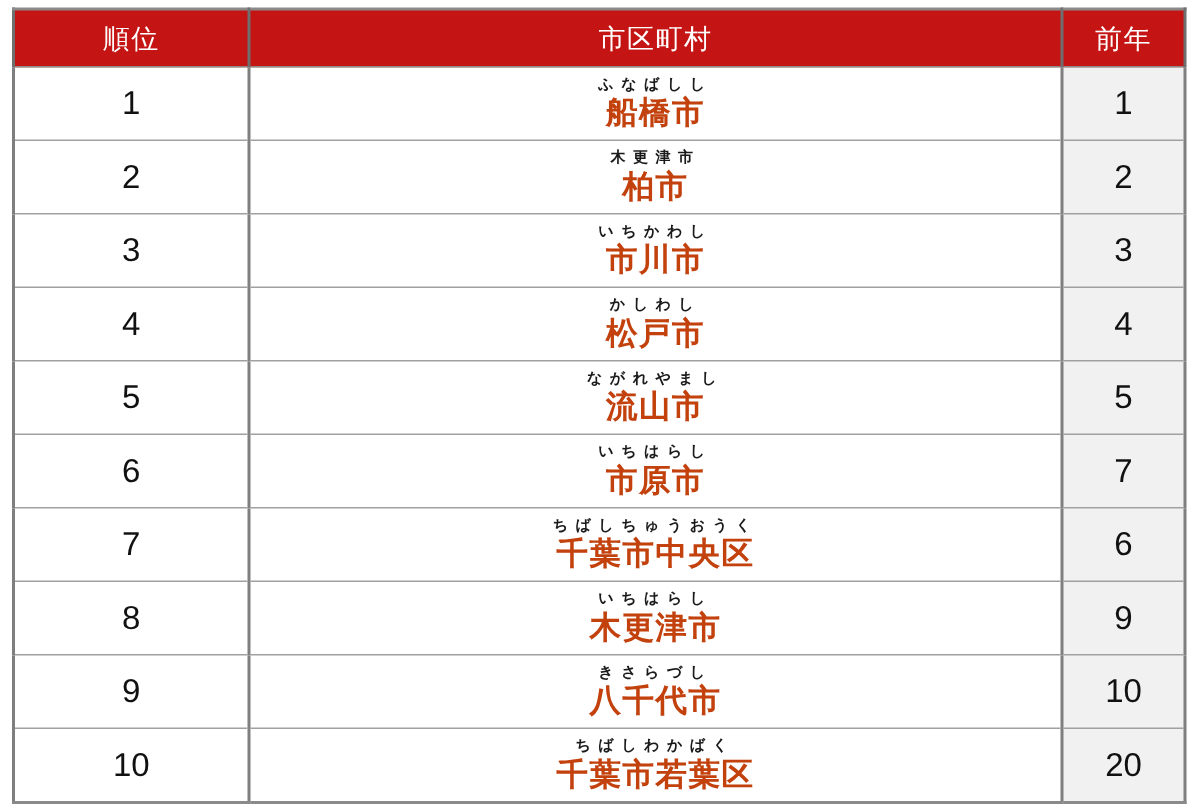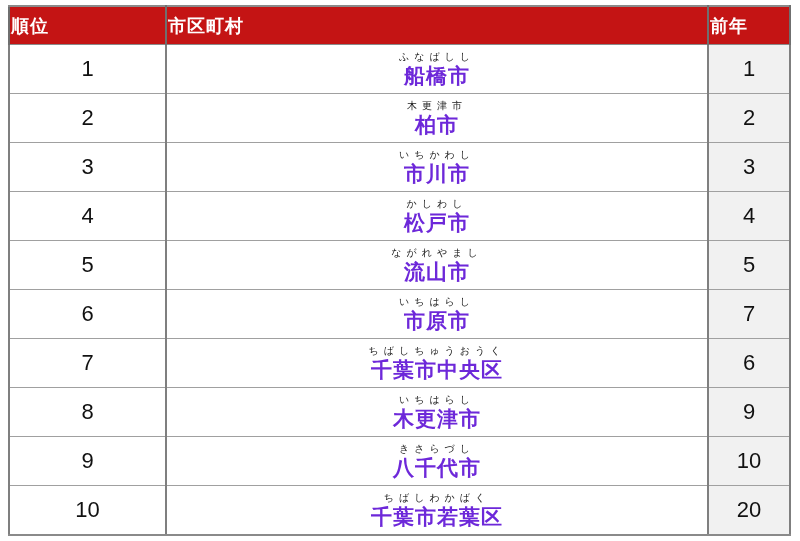--- a/index.html
+++ b/index.html
@@ -19,24 +19,24 @@
     border-collapse: collapse;
     table-layout: fixed;
   }
   .ranking-table col.col-rank { width: 157px; }
   .ranking-table col.col-muni { width: 542px; }
   .ranking-table col.col-prev { width: 82px; }
 
   .ranking-table th {
     background: #C41414;
     color: #ffffff;
-    font-weight: bold;
+    font-weight: normal;
     font-size: 18px;
     height: 35px;
-    text-align: left;
+    text-align: center;
     vertical-align: middle;
     border-left: 2px solid #6f6f6f;
     border-right: 2px solid #6f6f6f;
     border-top: 2px solid #8a8a8a;
     border-bottom: 1px solid #8a8a8a;
     letter-spacing: 1px;
   }
   .ranking-table td {
     height: 48px;
     text-align: center;
@@ -58,29 +58,29 @@
   td.prev-cell {
     background: #F1F1F1;
     font-size: 22px;
     font-weight: 500;
   }
   td.muni-cell .furigana {
     font-size: 10px;
     letter-spacing: 5px;
     line-height: 13px;
     color: #1a1a1a;
-    font-weight: normal;
+    font-weight: bold;
     white-space: nowrap;
   }
   td.muni-cell .muni-name {
     font-size: 21px;
     font-weight: bold;
     line-height: 26px;
     letter-spacing: 1px;
-    color: #6d28d9;
+    color: #c2410c;
     white-space: nowrap;
   }
 </style>
 </head>
 <body>
 
 <table class="ranking-table">
   <colgroup>
     <col class="col-rank">
     <col class="col-muni">

